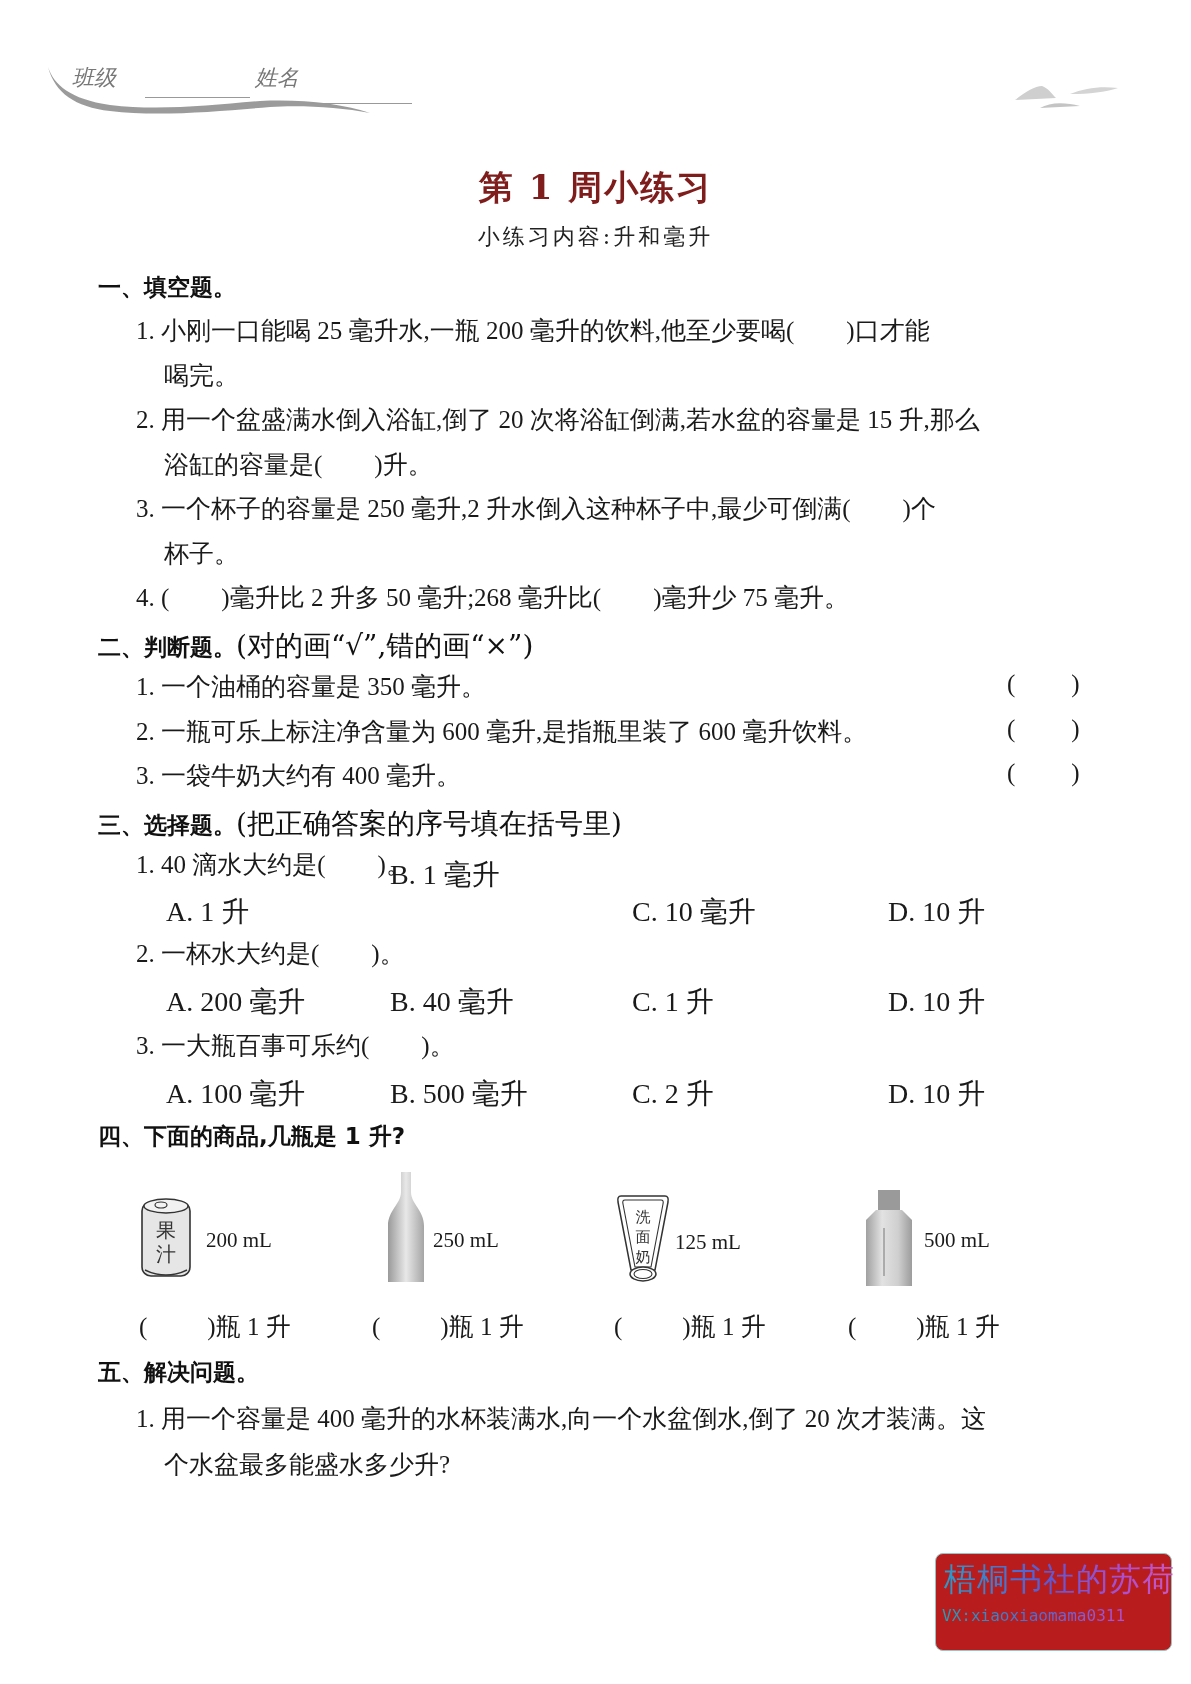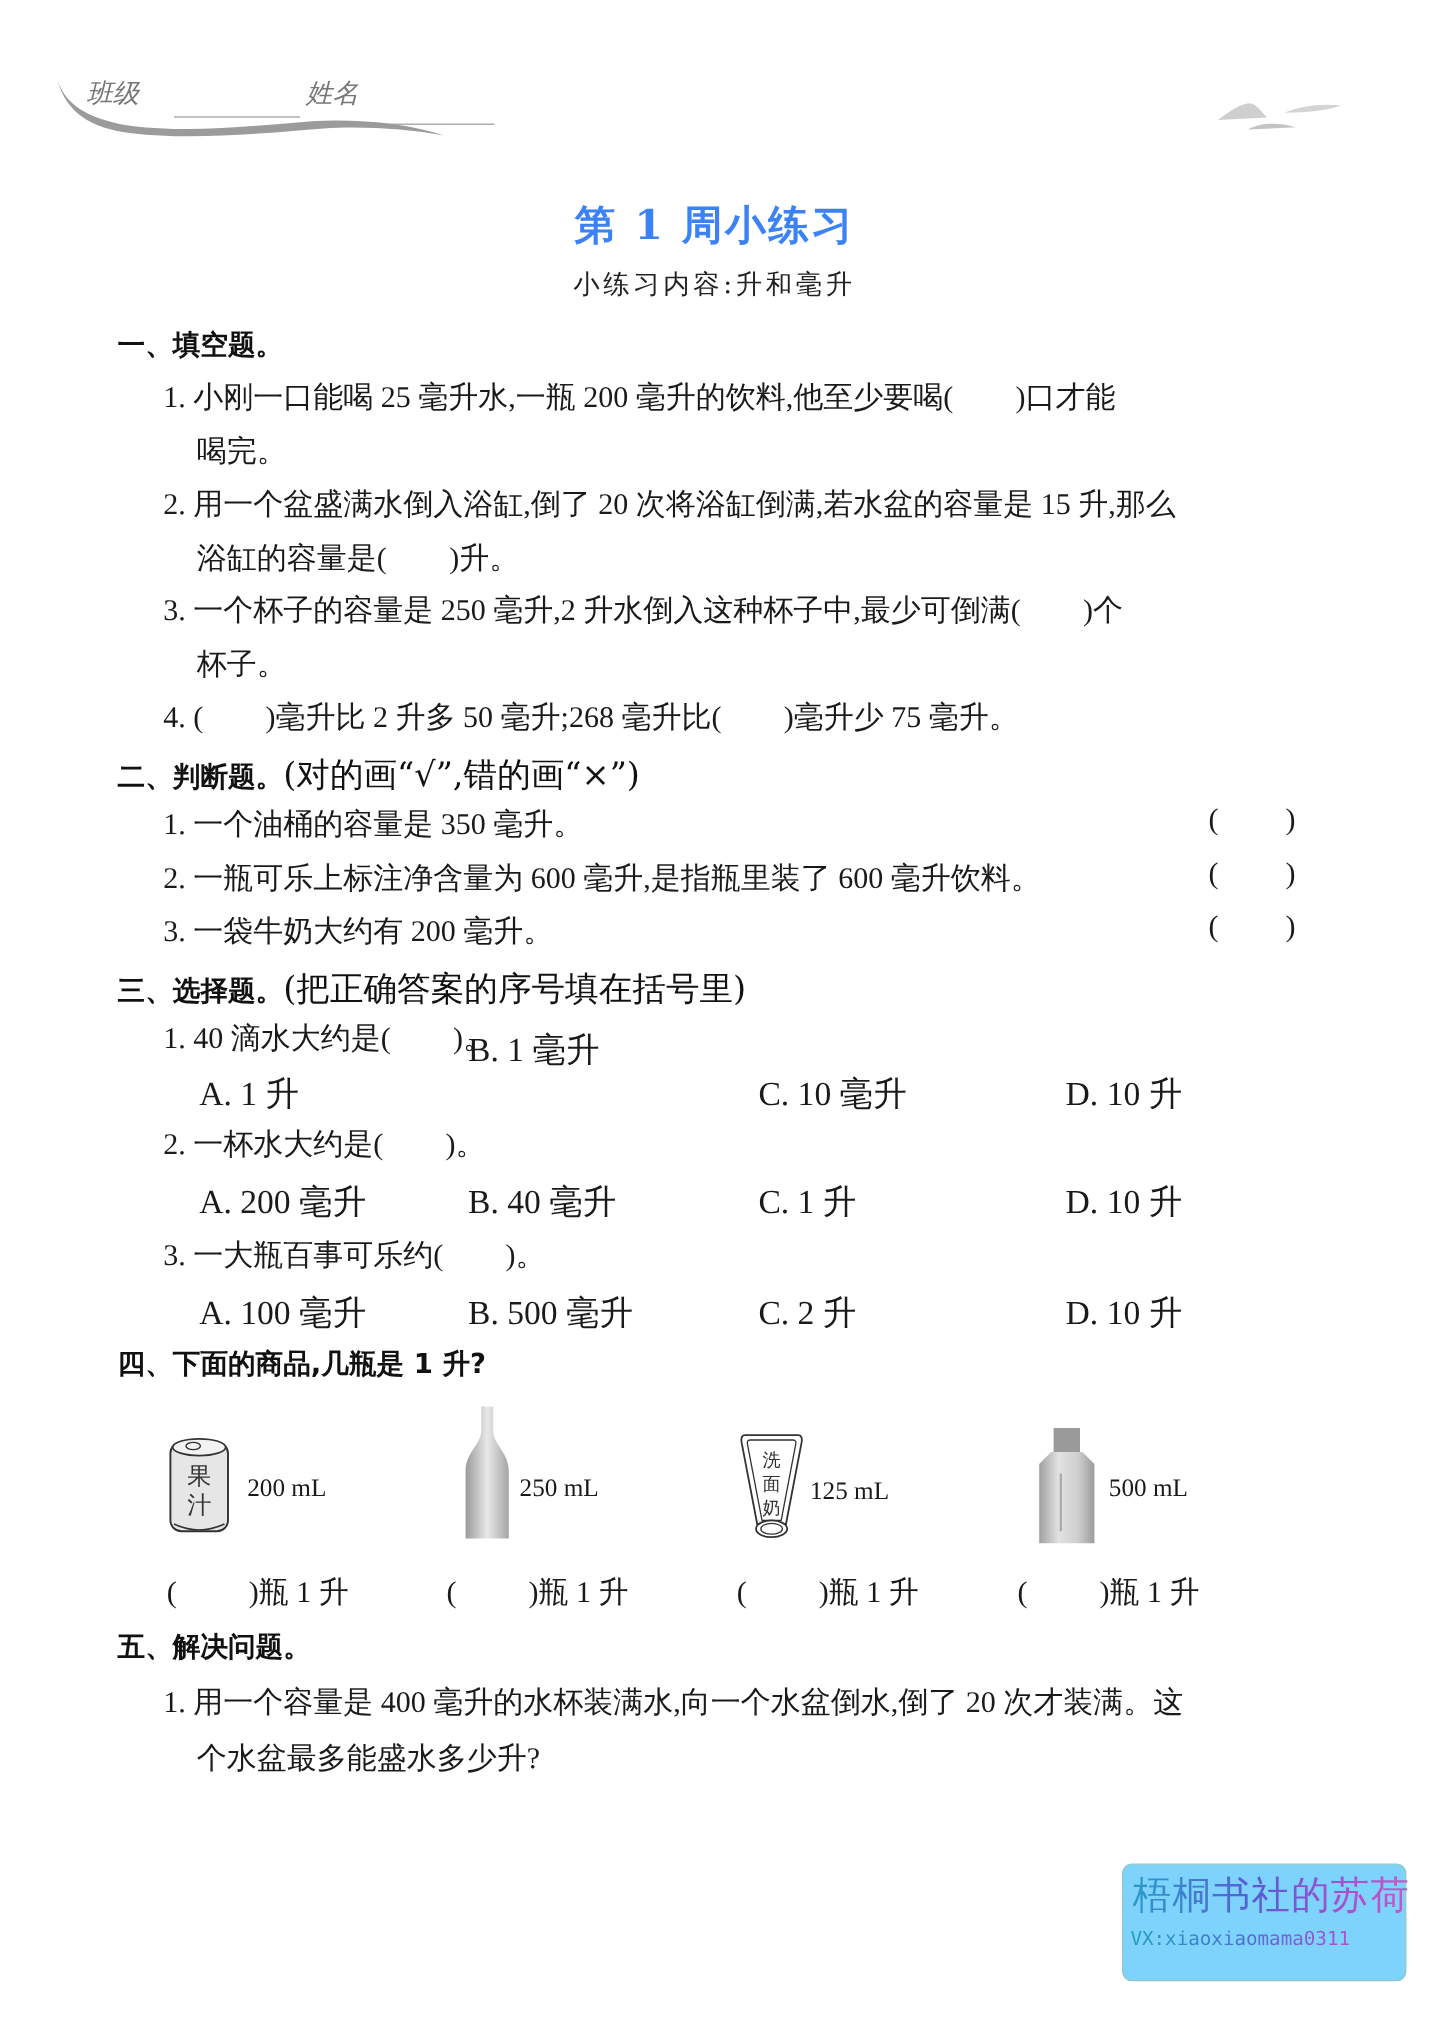--- a/index.html
+++ b/index.html
@@ -7,32 +7,32 @@
     width: 1191px; height: 1684px; position: relative; overflow: hidden;
     font-family: "DejaVu Serif", "Liberation Serif", serif;
     color: #1a1a1a;
   }
   .abs { position: absolute; }
   
   .hdr { left: 40px; top: 55px; width: 380px; height: 60px; }
   .hdr-label { font-family: "DejaVu Serif", serif; font-style: italic; color: #777; font-size: 22px; }
   .hdr-line { border-bottom: 1.5px solid #999; height: 0; }
   .title { left: 0; width: 1191px; top: 165px; text-align: center;
-    font-family: "DejaVu Serif", serif; font-weight: bold; font-size: 34px; letter-spacing: 2px; color:#3b82f6; }
+    font-family: "DejaVu Serif", serif; font-weight: bold; font-size: 34px; letter-spacing: 2px; color:#7f1d1d; }
   .subtitle { left: 0; width: 1191px; top: 222px; text-align: center; font-size: 22px; letter-spacing: 3px; color:#222; }
   .sec { left: 98px; font-family: "DejaVu Sans", sans-serif; font-weight: bold; font-size: 23px; color:#111; }
   .sec .note { font-family: "DejaVu Serif", serif; font-weight: normal; font-size: 28px; }
   .line { font-family: "Liberation Serif", "DejaVu Serif", serif; font-size: 25px; color:#1a1a1a; white-space: nowrap; }
   .q { left: 136px; }
   .cont { left: 164px; }
   .opt { font-family: "Liberation Serif", "DejaVu Serif", serif; font-size: 28px; white-space: nowrap; }
   .paren-r { font-family: "Liberation Serif", serif; font-size: 25px; white-space: pre; }
   .blank-wide { display: inline-block; width: 52px; }
   .vol { font-family: "Liberation Serif", "DejaVu Serif", serif; font-size: 21px; text-align: right; }
-  .watermark { left: 935px; top: 1553px; width: 235px; height: 96px; border: 1.5px solid #8fc7c4; border-radius: 8px; background: #7dd3fc; }
+  .watermark { left: 935px; top: 1553px; width: 235px; height: 96px; border: 1.5px solid #8fc7c4; border-radius: 8px; background: #b91c1c; }
   .wm1 { left: 8px; top: 4px; font-family: "DejaVu Serif", serif; font-size: 32px; letter-spacing: 1px;
     background: linear-gradient(90deg, #2a9bc9, #5a5ad6 45%, #b04fd0 80%, #c85ac0);
     -webkit-background-clip: text; background-clip: text; color: transparent; white-space: nowrap; }
   .wm2 { left: 6px; top: 52px; font-family: "DejaVu Sans Mono", monospace; font-size: 16px;
     background: linear-gradient(90deg, #20a0b8, #4b6fd6 50%, #b04fd0);
     -webkit-background-clip: text; background-clip: text; color: transparent; white-space: nowrap; }
 </style>
 </head>
 <body>
 
@@ -79,21 +79,21 @@
 <div class="abs sec" style="top:627px">
   <span>二、判断题。</span><span class="note">(对的画“√”,错的画“×”)</span>
 </div>
 
 <div class="abs line q" style="top:670px">1. 一个油桶的容量是 350 毫升。</div>
 <div class="abs paren-r" style="left:1007px;top:670px"><span>(</span><span class="blank-wide" style="width:56px"></span><span>)</span></div>
 
 <div class="abs line q" style="top:715px">2. 一瓶可乐上标注净含量为 600 毫升,是指瓶里装了 600 毫升饮料。</div>
 <div class="abs paren-r" style="left:1007px;top:715px"><span>(</span><span class="blank-wide" style="width:56px"></span><span>)</span></div>
 
-<div class="abs line q" style="top:759px">3. 一袋牛奶大约有 200 毫升。</div>
+<div class="abs line q" style="top:759px">3. 一袋牛奶大约有 400 毫升。</div>
 <div class="abs paren-r" style="left:1007px;top:759px"><span>(</span><span class="blank-wide" style="width:56px"></span><span>)</span></div>
 
 <div class="abs sec" style="top:805px">
   <span>三、选择题。</span><span class="note">(把正确答案的序号填在括号里)</span>
 </div>
 
 <div class="abs line q" style="top:848px">
   <span>1. 40 滴水大约是(</span><span class="blank-wide"></span><span>)。</span>
 </div>
 <div class="abs opt" style="left:166px;top:893px">A. 1 升</div>

